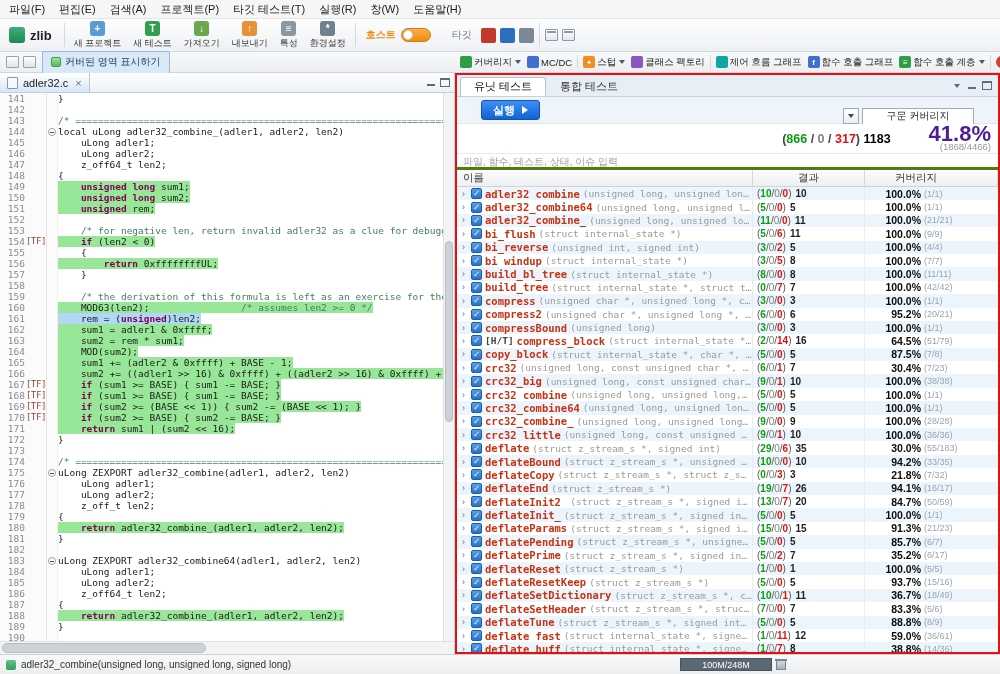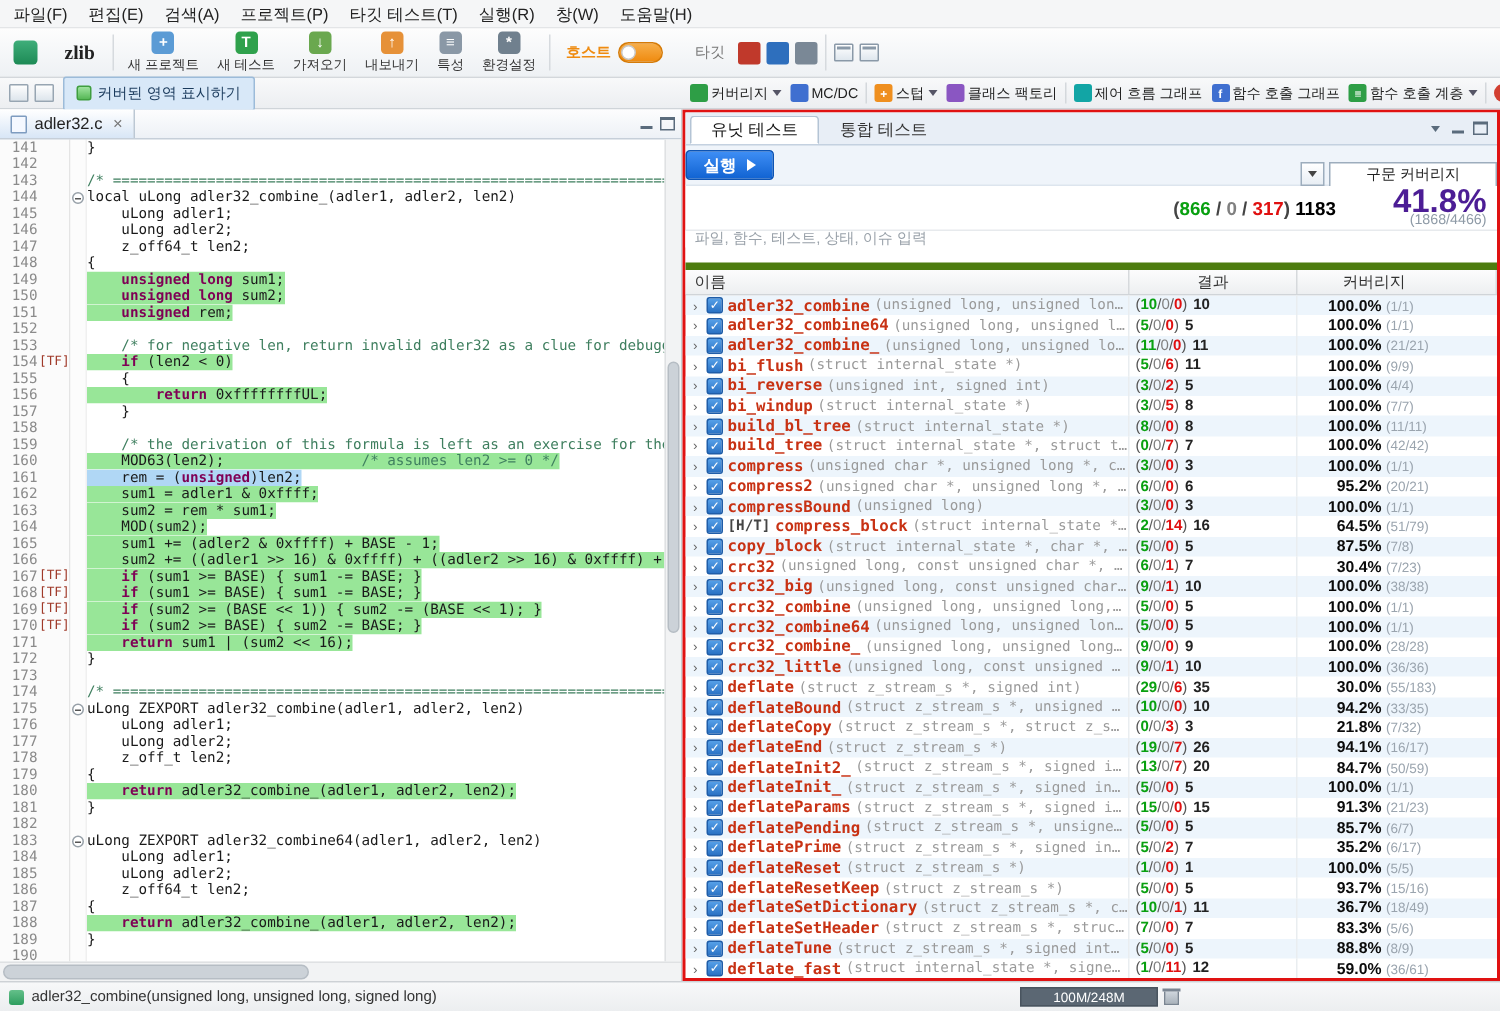--- a/index.html
+++ b/index.html
@@ -6,21 +6,21 @@
 html,body{width:1000px;height:674px;overflow:hidden;}
 body{font-family:"Liberation Sans",sans-serif;background:#fff;color:#222;}
 .app{width:1000px;height:674px;display:flex;flex-direction:column;background:#fff;}
 
 
 .menubar{height:19px;flex:none;background:#f5f6f7;display:flex;align-items:center;font-size:11px;padding-left:2px;border-bottom:1px solid #e3e5e7;}
 .menu-item{padding:2px 7px;color:#222;white-space:nowrap;}
 
 
 .toolbar{height:33px;flex:none;background:linear-gradient(#fdfdfd,#eef1f4);border-bottom:1px solid #d3d7db;display:flex;align-items:center;padding:0 4px;}
-.logo{display:flex;align-items:center;gap:18px;padding:0 9px 0 5px;font-family:Liberation Serif, serif;}
+.logo{display:flex;align-items:center;gap:5px;padding:0 9px 0 5px;}
 .logo-icon{width:16px;height:16px;border-radius:3px;background:linear-gradient(#3fae7a,#1d8a55);flex:none;}
 .logo-text{font-size:13px;font-weight:bold;}
 .tb-sep{width:1px;height:24px;background:#d6dade;margin:0 3px;flex:none;}
 .tbtn{display:flex;flex-direction:column;align-items:center;justify-content:center;height:31px;padding:1px 6px;border-radius:3px;}
 .ticon{width:15px;height:15px;border-radius:3px;color:#fff;font-size:10px;font-weight:bold;display:flex;align-items:center;justify-content:center;}
 .tlabel{font-size:9px;color:#333;margin-top:1px;white-space:nowrap;}
 .toggle-wrap{display:flex;align-items:center;gap:5px;padding:0 7px;}
 .toggle-host{font-size:10px;font-weight:bold;color:#ef8b10;white-space:nowrap;}
 .toggle-target{font-size:10px;color:#777;white-space:nowrap;margin-left:16px;}
 .toggle-pill{width:30px;height:14px;border-radius:8px;background:linear-gradient(#f7ae4a,#ef8b10);border:1px solid #d57b08;position:relative;flex:none;}
@@ -79,34 +79,34 @@
 
 .rpanel{flex:1;min-width:0;border:2px solid #e01212;display:flex;flex-direction:column;background:#fff;}
 .ptabs{height:22px;flex:none;background:#e8eef6;border-bottom:1px solid #c4d1e0;display:flex;align-items:flex-end;padding-left:3px;position:relative;}
 .ptab{height:19px;display:flex;align-items:center;padding:0 13px;font-size:11px;color:#333;border:1px solid transparent;white-space:nowrap;}
 .ptab.active{background:#fff;border-color:#b4c4d5;border-bottom-color:#fff;border-radius:3px 3px 0 0;color:#111;}
 .ptab-corner{position:absolute;right:6px;top:6px;display:flex;gap:5px;align-items:center;}
 .ci{width:10px;height:9px;position:relative;display:inline-block;}
 .ci-min::before{content:"";position:absolute;left:1px;right:1px;bottom:1px;height:2px;background:#5a6b7c;}
 .ci-max::before{content:"";position:absolute;inset:0;border:1px solid #5a6b7c;border-top-width:2px;}
 .ci-chev::before{content:"";position:absolute;left:2px;top:3px;border-left:3px solid transparent;border-right:3px solid transparent;border-top:4px solid #5a6b7c;}
-.psub{height:27px;flex:none;background:#eff4fa;border-bottom:1px solid #dde5ee;display:flex;align-items:center;padding:0 0;}
+.psub{height:27px;flex:none;background:#eff4fa;border-bottom:1px solid #dde5ee;display:flex;align-items:center;padding:0 24px;}
 .run-btn{height:20px;display:flex;align-items:center;gap:7px;padding:0 11px;background:linear-gradient(#3e8ef5,#1163d2);border:1px solid #0d54b4;border-radius:3px;color:#fff;font-size:11px;font-weight:bold;white-space:nowrap;}
 .run-arrow{width:0;height:0;border-left:6px solid #fff;border-top:4px solid transparent;border-bottom:4px solid transparent;}
 .combo-wrap{margin-left:auto;display:flex;align-items:center;gap:3px;margin-top:12px;}
 .combo-btn{width:16px;height:16px;border:1px solid #9dadbd;background:linear-gradient(#fff,#e8eef4);display:flex;align-items:center;justify-content:center;flex:none;}
 .combo-btn::before{content:"";width:0;height:0;border-left:3px solid transparent;border-right:3px solid transparent;border-top:4px solid #444;}
 .combo{min-width:112px;height:17px;border:1px solid #9dadbd;background:#fff;display:flex;align-items:center;justify-content:center;font-size:10px;color:#222;padding:0 8px;white-space:nowrap;}
 .pstats{height:29px;flex:none;display:flex;align-items:center;justify-content:flex-end;padding:0 7px;background:#fff;}
 .stats-counts{font-size:12.5px;font-weight:bold;margin-right:38px;color:#444;white-space:nowrap;}
 .sp{color:#09a010;}.sz{color:#808080;}.sf{color:#e01010;}.st{color:#000000;}
 .stats-big{display:flex;flex-direction:column;align-items:flex-end;}
 .stats-pct{font-size:22px;font-weight:bold;color:#4c1d95;line-height:16px;}
 .stats-frac{font-size:9.5px;color:#8e9aa6;line-height:10px;}
-.pfilter{height:27px;flex:none;border-top:1px solid #e7eaed;border-bottom:5px solid #4d7c0f;display:flex;align-items:flex-start;background:#fff;}
+.pfilter{height:17px;flex:none;border-top:1px solid #e7eaed;border-bottom:3px solid #4d7c0f;display:flex;align-items:flex-end;background:#fff;}
 .pfilter input{width:100%;border:0;outline:0;font-size:10px;color:#444;font-family:"Liberation Sans",sans-serif;padding:0 6px;}
 .pfilter input::placeholder{color:#9aa2aa;}
 .pcolhead{height:17px;flex:none;display:flex;background:linear-gradient(#fcfcfd,#edeff1);border-bottom:1px solid #d0d4d8;font-size:10.5px;color:#333;}
 .ch{display:flex;align-items:center;border-right:1px solid #d6d9dc;padding:0 6px;white-space:nowrap;}
 .ch-name{width:296px;flex:none;}
 .ch-result{width:112px;flex:none;justify-content:center;}
 .ch-cov{flex:1;padding-left:30px;}
 .prows{flex:1;min-height:0;overflow:hidden;}
 .frow{height:13.4px;display:flex;align-items:stretch;}
 .frow:nth-child(odd){background:#edf5fc;}

